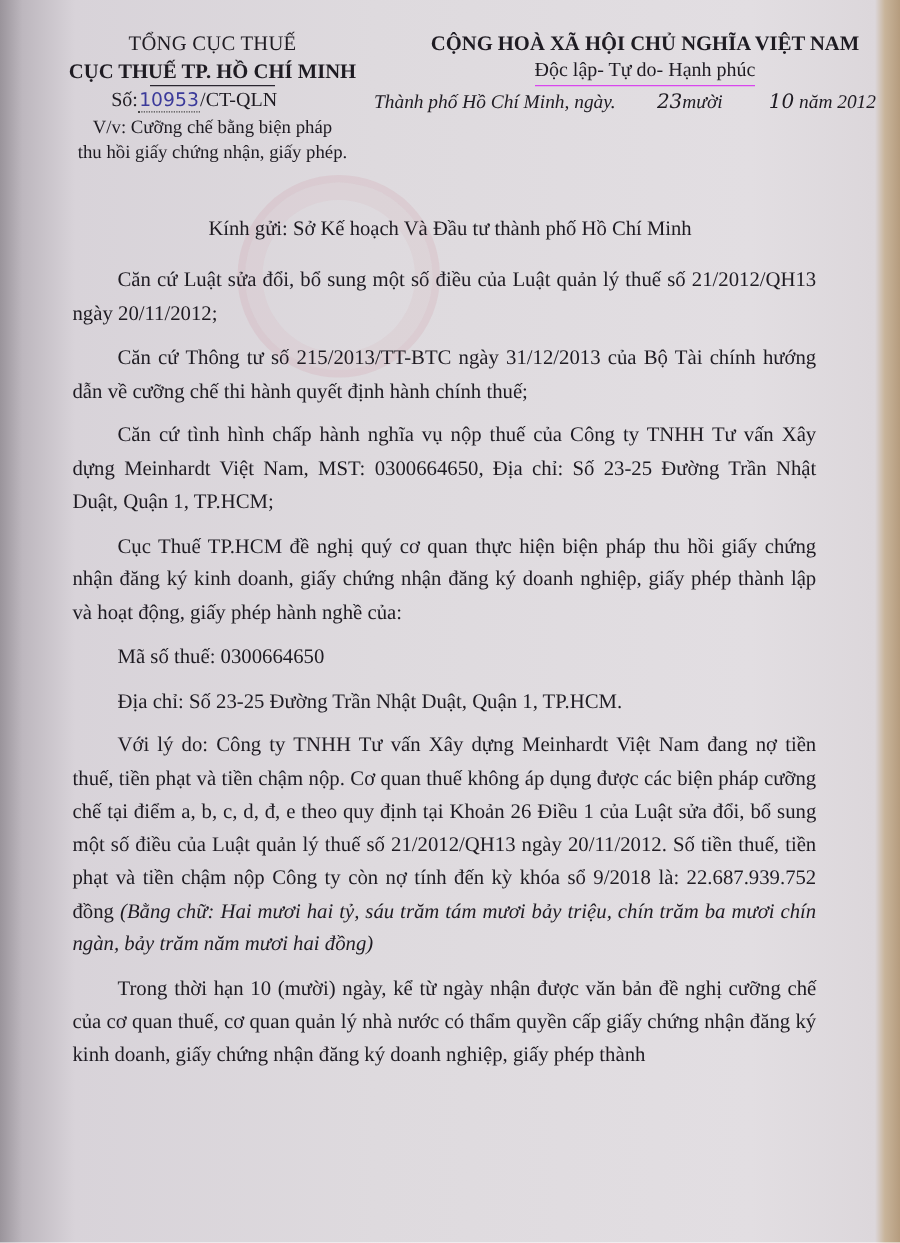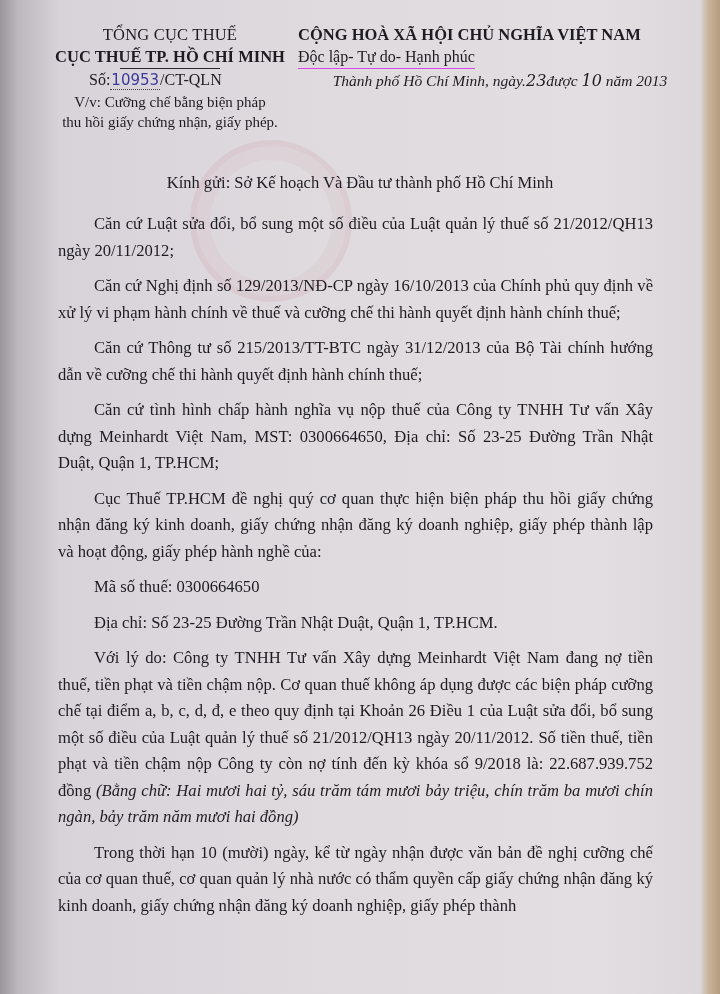--- a/index.html
+++ b/index.html
@@ -29,29 +29,29 @@
     }
     .so-line .num {
       font-family: "DejaVu Sans", sans-serif; color: #3b3a9a; font-size: 15px;
       border-bottom: 1px dotted #444; padding: 0 1px;
     }
     .vv {
       position: absolute; left: 50px; top: 92px; width: 240px; text-align: center;
       font-size: 15px; line-height: 20px;
     }
     .hdr-right {
-      position: absolute; left: 298px; top: 24px; width: 400px; 
+      position: absolute; left: 316px; top: 24px; width: 400px; text-align: center;
     }
     .hdr-right .l1 { font-size: 16.5px; line-height: 22px; font-weight: bold; }
     .hdr-right .l2 { font-size: 16px; line-height: 22px; font-weight: normal; display: inline-block; border-bottom: 1px solid #d946ef; }
     .date-line {
       position: absolute; left: 290px; top: 71px; width: 420px; text-align: center;
       font-size: 15.5px; font-style: italic; line-height: 20px;
     }
-    .date-line .hand { font-family: "DejaVu Serif", serif; font-style: italic; font-size: 16px; }
+    .date-line .hand { font-family: "DejaVu Serif", serif; font-style: italic; font-size: 16px; margin-left: 33px; }
     .kinhgui {
       position: absolute; left: 0; top: 172px; width: 720px; text-align: center;
       font-size: 16.5px; line-height: 22px;
     }
     .body {
       position: absolute; left: 58px; top: 211px; width: 612px;
       font-size: 16.6px; line-height: 26.5px; text-align: justify;
     }
     .para { margin: 0 17px 9px 0; text-indent: 36px; }
     .item { margin: 0 0 9px 0; padding-left: 36px; }
@@ -77,28 +77,27 @@
     <div>V/v: Cưỡng chế bằng biện pháp</div>
     <div>thu hồi giấy chứng nhận, giấy phép.</div>
   </div>
 
   <div class="hdr-right">
     <div class="l1">CỘNG HOÀ XÃ HỘI CHỦ NGHĨA VIỆT NAM</div>
     <div><span class="l2">Độc lập- Tự do- Hạnh phúc</span></div>
   </div>
 
   <div class="date-line">
-    <span>Thành phố Hồ Chí Minh, ngày.</span><span class="hand">23</span><span>được</span> <span class="hand">10</span> <span>năm 2013</span>
+    <span>Thành phố Hồ Chí Minh, ngày.</span><span class="hand">23</span><span>mười</span> <span class="hand">10</span> <span>năm 2012</span>
   </div>
 
   <div class="kinhgui">Kính gửi: Sở Kế hoạch Và Đầu tư thành phố Hồ Chí Minh</div>
 
   <div class="body">
     <p class="para">Căn cứ Luật sửa đổi, bổ sung một số điều của Luật quản lý thuế số 21/2012/QH13 ngày 20/11/2012;</p>
-    <p class="para">Căn cứ Nghị định số 129/2013/NĐ-CP ngày 16/10/2013 của Chính phủ quy định về xử lý vi phạm hành chính về thuế và cưỡng chế thi hành quyết định hành chính thuế;</p>
     <p class="para">Căn cứ Thông tư số 215/2013/TT-BTC ngày 31/12/2013 của Bộ Tài chính hướng dẫn về cưỡng chế thi hành quyết định hành chính thuế;</p>
     <p class="para">Căn cứ tình hình chấp hành nghĩa vụ nộp thuế của Công ty TNHH Tư vấn Xây dựng Meinhardt Việt Nam, MST: 0300664650, Địa chỉ: Số 23-25 Đường Trần Nhật Duật, Quận 1, TP.HCM;</p>
     <p class="para">Cục Thuế TP.HCM đề nghị quý cơ quan thực hiện biện pháp thu hồi giấy chứng nhận đăng ký kinh doanh, giấy chứng nhận đăng ký doanh nghiệp, giấy phép thành lập và hoạt động, giấy phép hành nghề của:</p>
     <p class="item">Mã số thuế: 0300664650</p>
     <p class="item">Địa chỉ: Số 23-25 Đường Trần Nhật Duật, Quận 1, TP.HCM.</p>
     <p class="para"><span>Với lý do: Công ty TNHH Tư vấn Xây dựng Meinhardt Việt Nam đang nợ tiền thuế, tiền phạt và tiền chậm nộp. Cơ quan thuế không áp dụng được các biện pháp cưỡng chế tại điểm a, b, c, d, đ, e theo quy định tại Khoản 26 Điều 1 của Luật sửa đổi, bổ sung một số điều của Luật quản lý thuế số 21/2012/QH13 ngày 20/11/2012. Số tiền thuế, tiền phạt và tiền chậm nộp Công ty còn nợ tính đến kỳ khóa sổ 9/2018 là: 22.687.939.752 đồng </span><span class="it">(Bằng chữ: Hai mươi hai tỷ, sáu trăm tám mươi bảy triệu, chín trăm ba mươi chín ngàn, bảy trăm năm mươi hai đồng)</span></p>
     <p class="para">Trong thời hạn 10 (mười) ngày, kể từ ngày nhận được văn bản đề nghị cưỡng chế của cơ quan thuế, cơ quan quản lý nhà nước có thẩm quyền cấp giấy chứng nhận đăng ký kinh doanh, giấy chứng nhận đăng ký doanh nghiệp, giấy phép thành</p>
   </div>
 </div>
 

